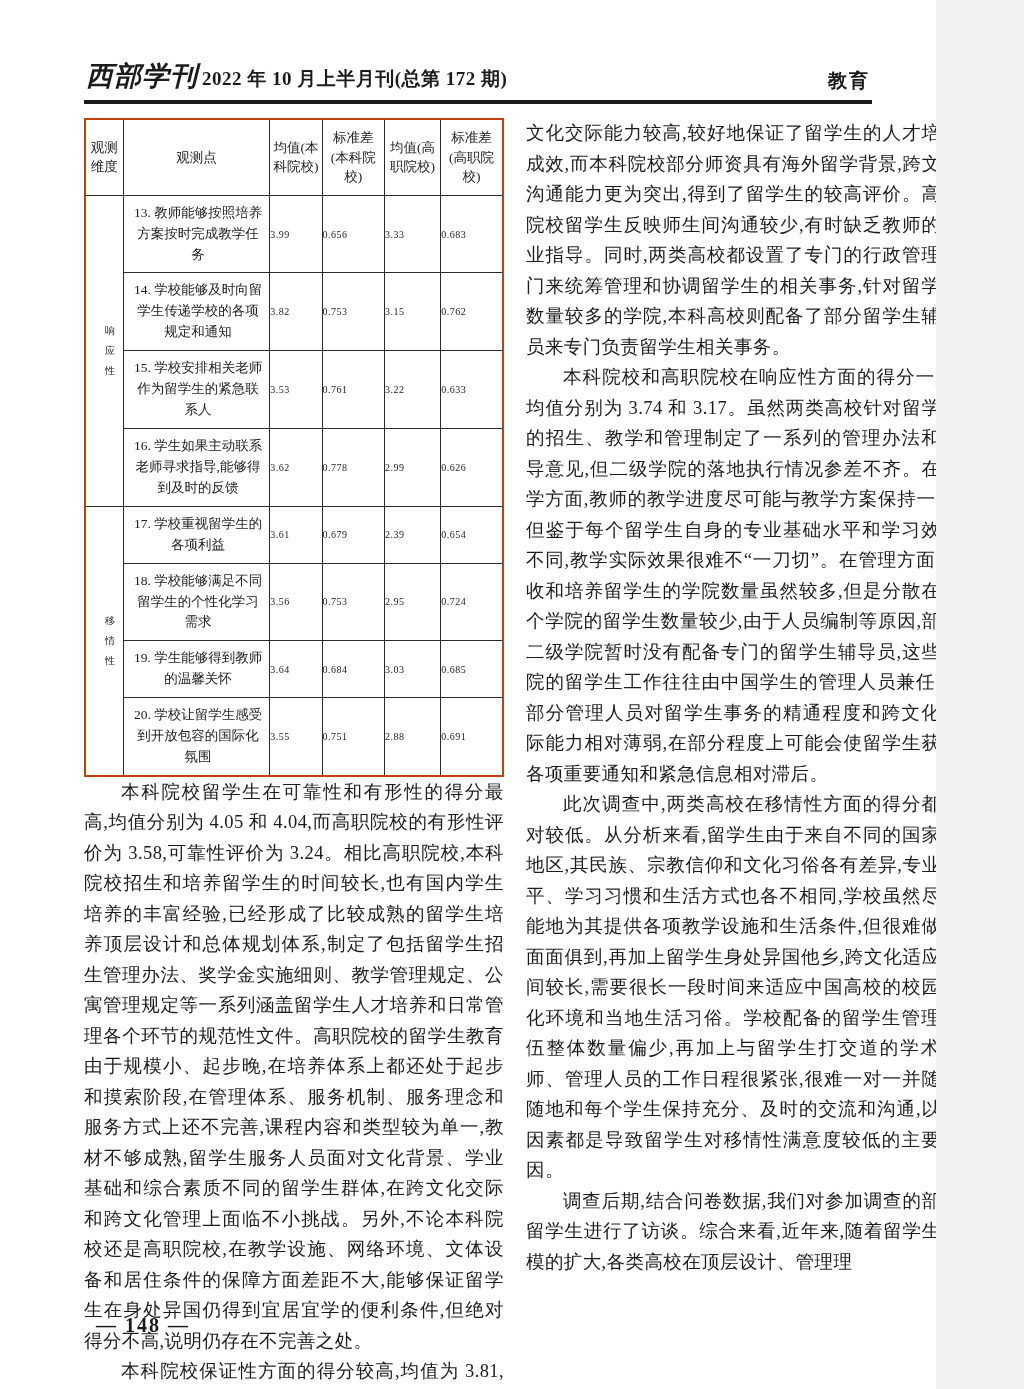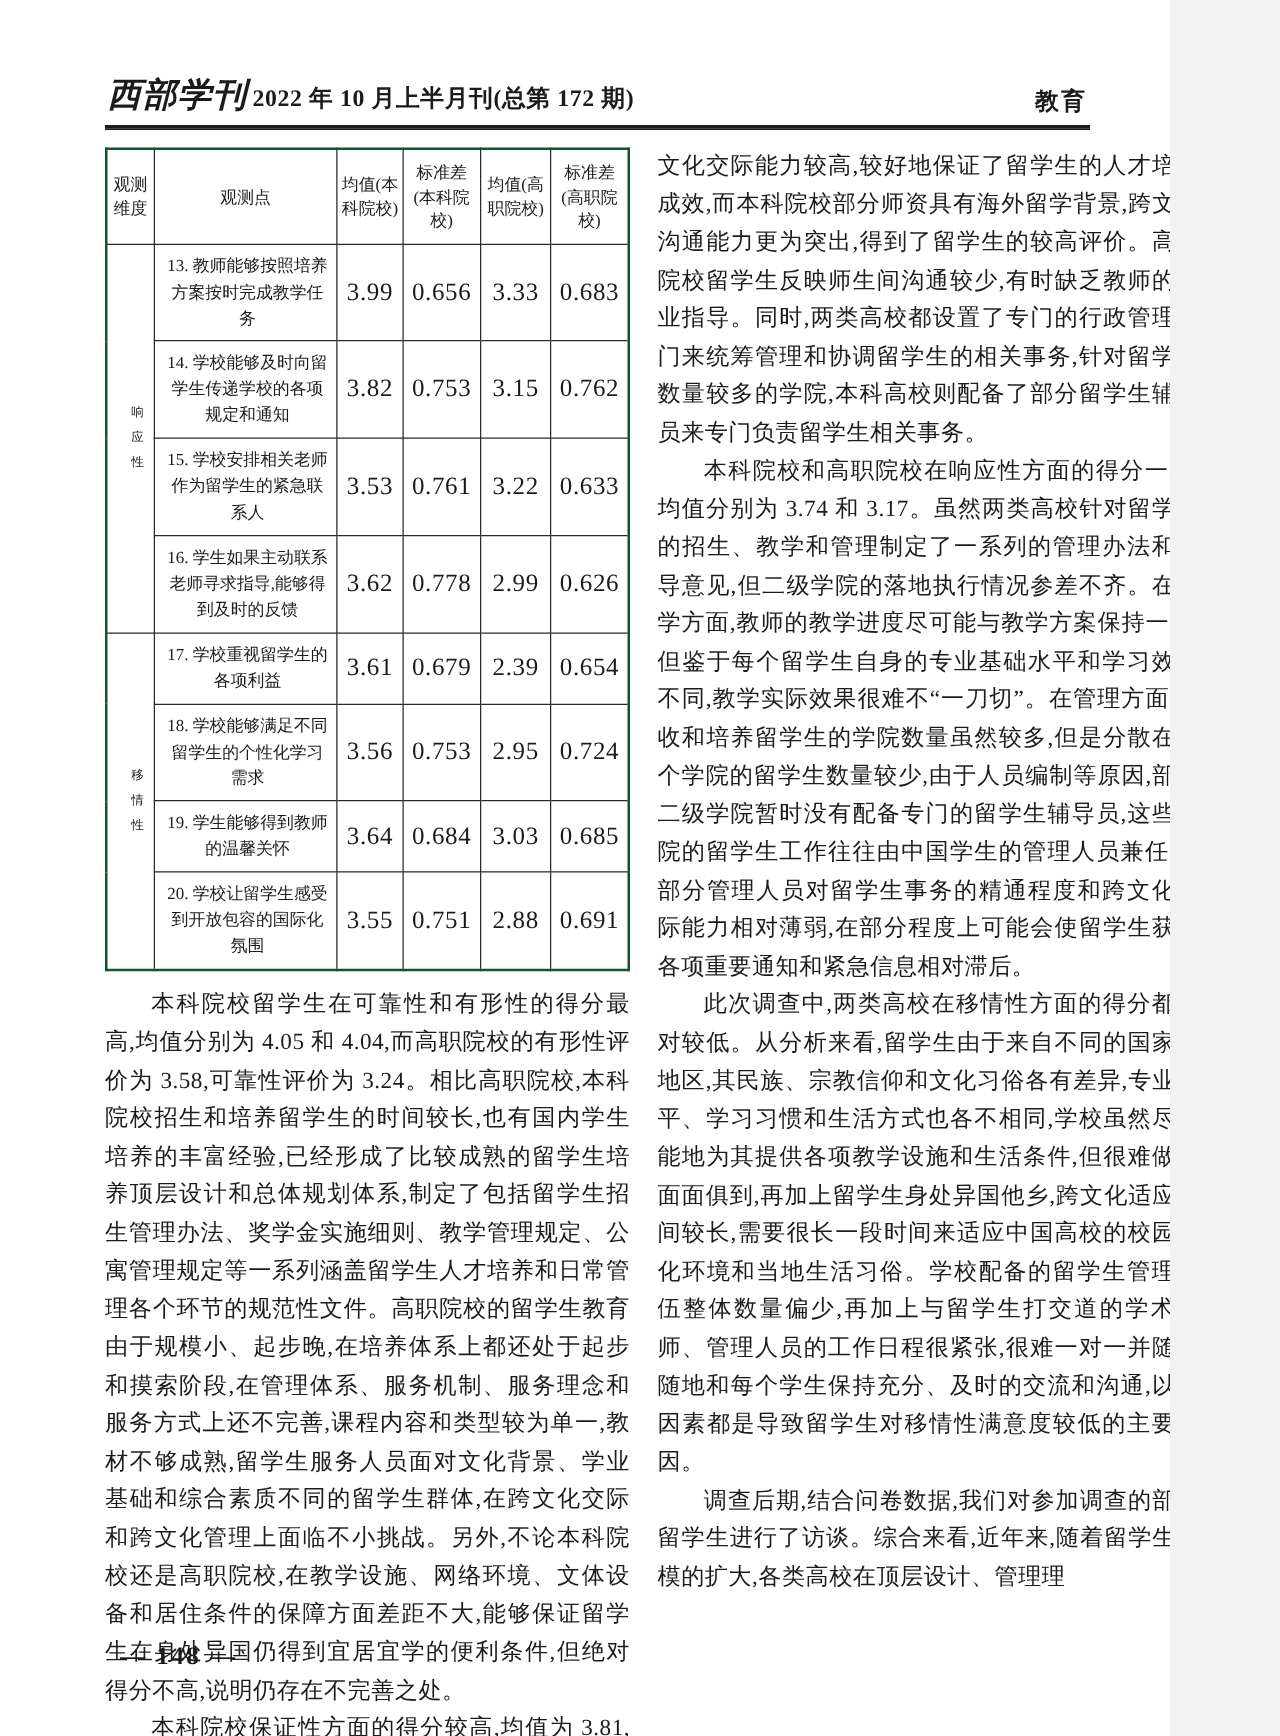--- a/index.html
+++ b/index.html
@@ -17,27 +17,27 @@
   .section { font-size:19px; font-weight:bold; letter-spacing:2px; }
   .rule { height:4px; border-top:3px solid #1b1b1b; border-bottom:1px solid #1b1b1b; margin-bottom:14px; }
 
   
   .cols { display:flex; gap:22px; }
   .col-left  { width:420px; flex:none; }
   .col-right { width:434px; flex:none; }
 
   
   table.obs { border-collapse:collapse; width:100%; table-layout:fixed;
-              border:2px solid #14532d; margin-bottom:12px; }
+              border:2px solid #c2410c; }
   table.obs th, table.obs td { border:1px solid #2a2a2a; vertical-align:middle; }
   table.obs th { font-weight:normal; font-size:13.5px; line-height:1.45; padding:8px 3px; text-align:center; }
   td.dim { width:38px; text-align:right; font-size:10px; padding:18px; }
   td.dim .vtxt { width:1.1em; margin:0 auto; word-break:break-all; line-height:2.0; }
   td.item { width:146px; font-size:13.5px; line-height:1.55; padding:7px 6px 7px 9px; text-align:center; }
-  td.num { text-align:center; font-size:20px; letter-spacing:0.5px; }
+  td.num { font-size:10px; letter-spacing:0.5px; }
   col.c1{width:38px;} col.c2{width:146px;} col.c3{width:52px;} col.c4{width:62px;} col.c5{width:56px;} col.c6{width:62px;}
 
   
   .para { font-size:18.5px; line-height:30.5px; text-align:justify; text-justify:inter-ideograph;
           letter-spacing:0.4px; text-indent:2em; }
   .para.no-indent { text-indent:0; }
 
   
   .footer { position:absolute; left:96px; bottom:52px; font-size:20px; font-weight:bold; letter-spacing:2px; }
 </style>

